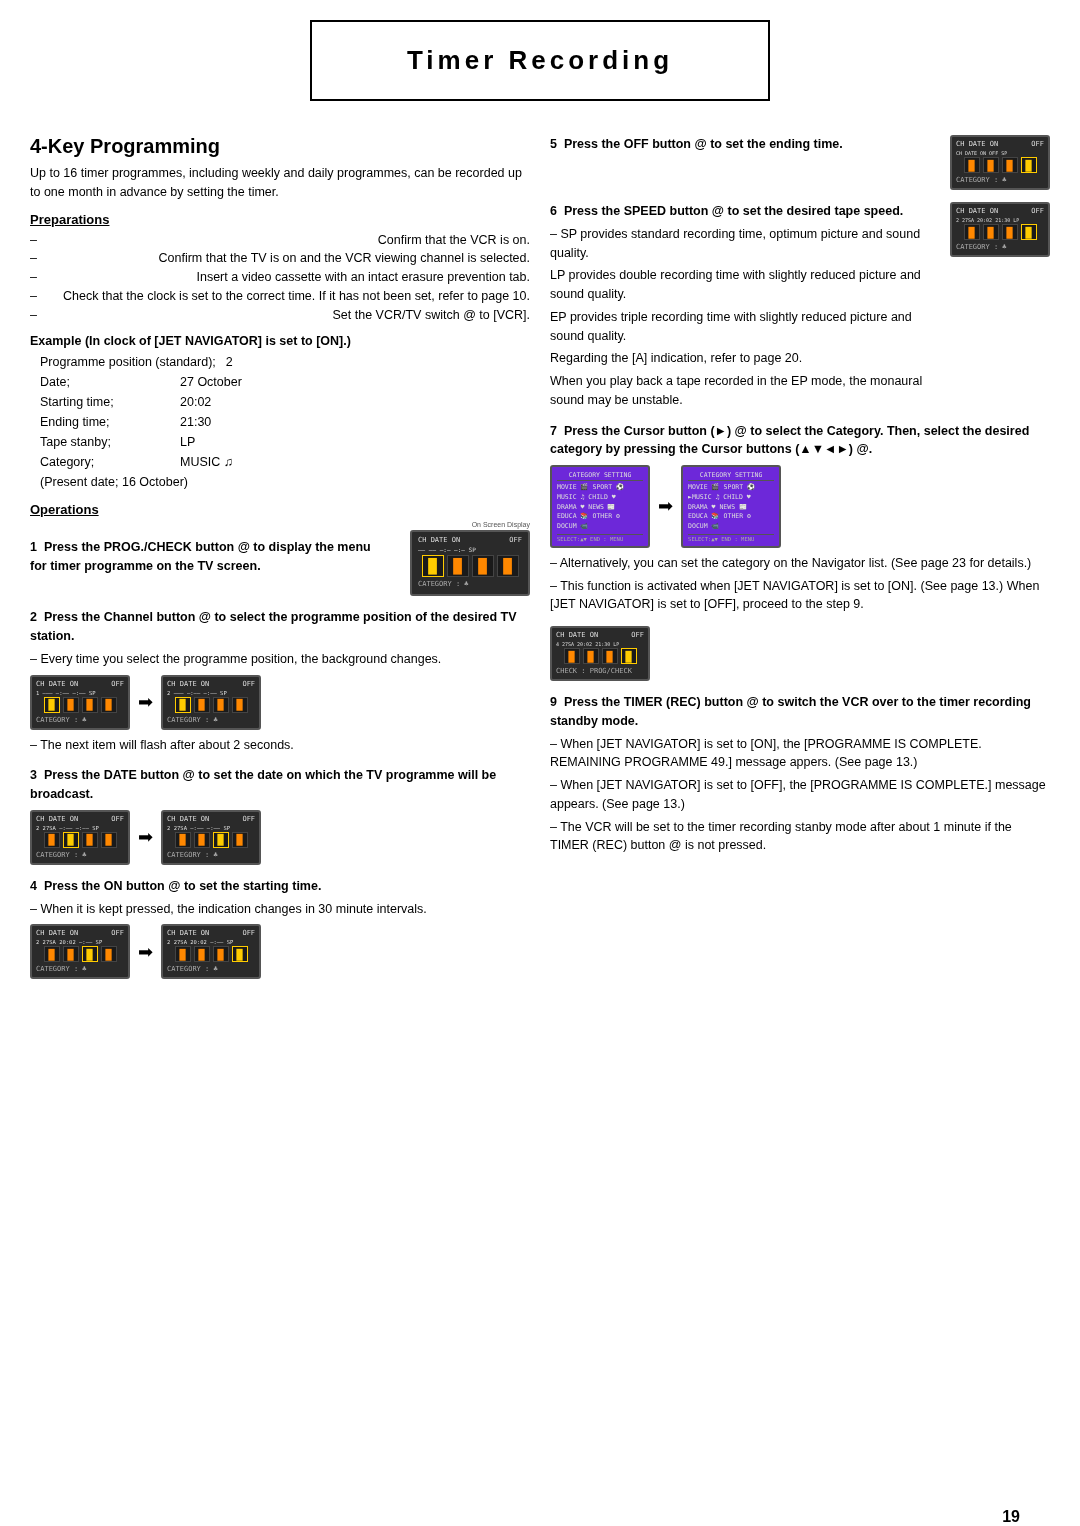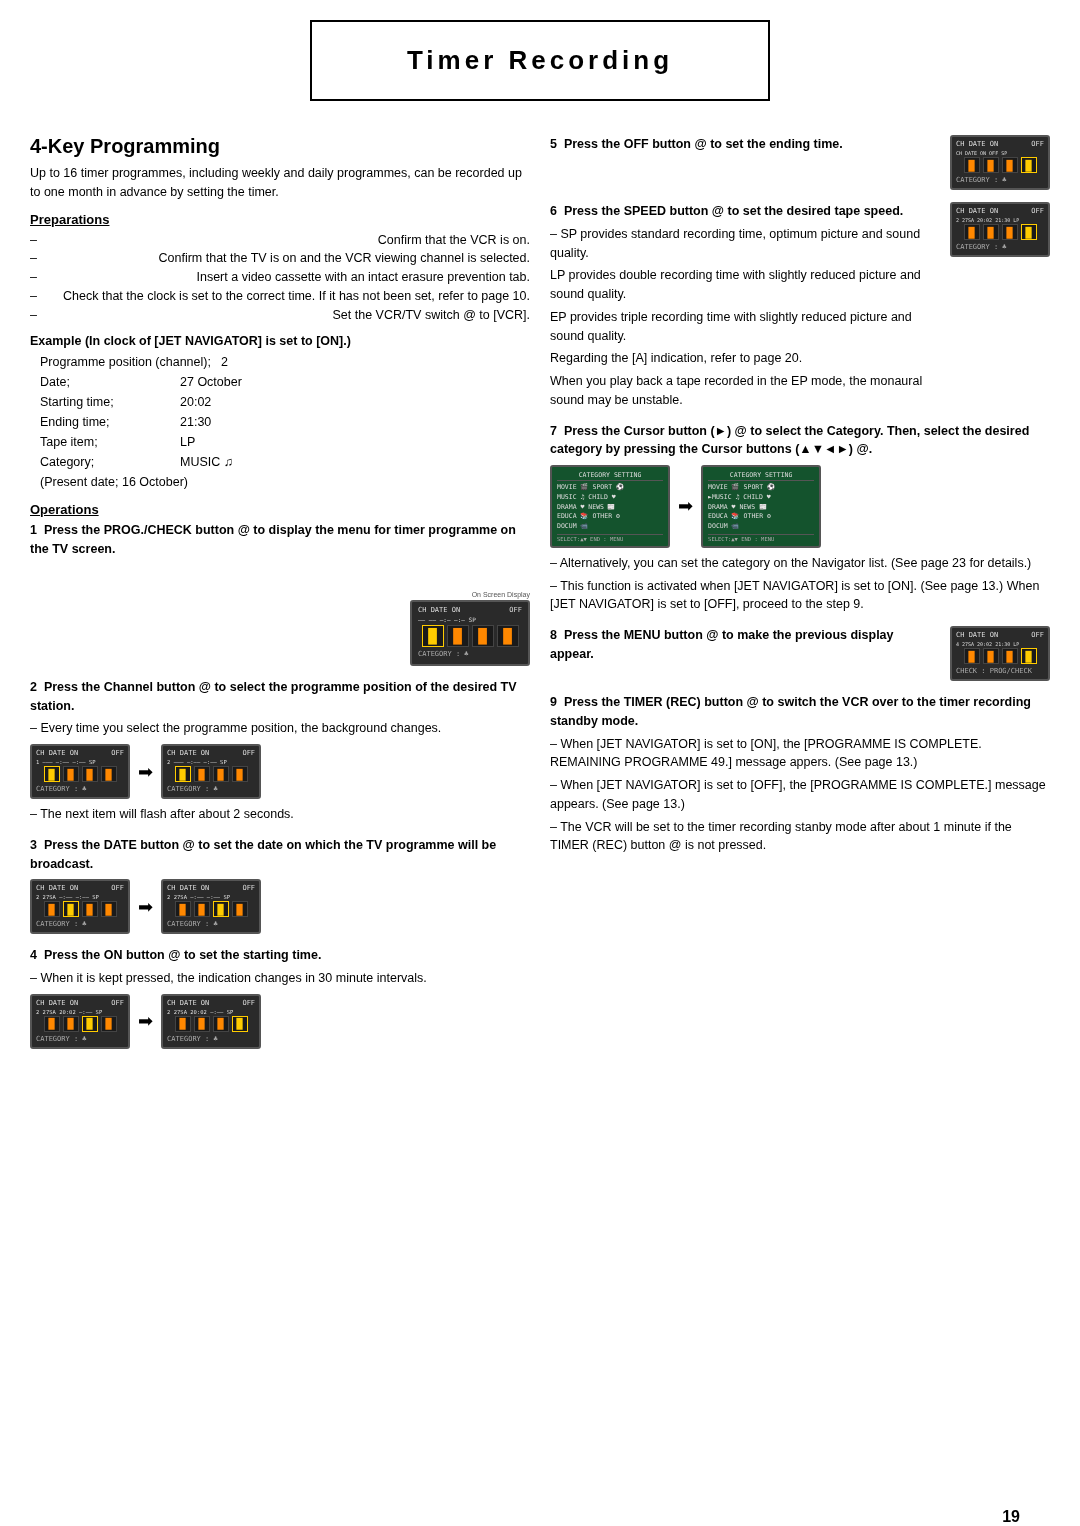--- a/index.html
+++ b/index.html
@@ -163,33 +163,32 @@
       color: #ffcc00;
       border-color: #ffcc00;
     }
     .vcr-category {
       color: #aaa;
       font-size: 7px;
       font-family: monospace;
     }
     .step-inline-img {
       display: flex;
-      align-items: flex-end;
-      gap: 28px;
+      align-items: center;
+      gap: 20px;
       margin-bottom: 8px;
-      flex-direction: column;
     }
     .step-inline-img .vcr-screen {
       flex-shrink: 0;
     }
     .category-box {
-      background: #14532d;
+      background: #6d28d9;
       border: 2px solid #555;
       border-radius: 3px;
-      width: 120px;
+      width: 100px;
       padding: 4px 5px;
       display: inline-block;
     }
     .category-title {
       color: #ddd;
       font-size: 6.5px;
       font-family: monospace;
       text-align: center;
       border-bottom: 1px solid #555;
       margin-bottom: 2px;
@@ -249,37 +248,37 @@
         <li>Confirm that the TV is on and the VCR viewing channel is selected.</li>
         <li>Insert a video cassette with an intact erasure prevention tab.</li>
         <li>Check that the clock is set to the correct time. If it has not been set, refer to page 10.</li>
         <li>Set the VCR/TV switch @ to [VCR].</li>
       </ul>
 
       <div class="example-block">
         <div class="example-title"><strong>Example (In clock of [JET NAVIGATOR] is set to [ON].)</strong></div>
         <div class="example-table">
           <div class="row">
-              <span class="label-col">Programme position (channel);</span>
+              <span class="label-col">Programme position (standard);</span>
               <span>2</span>
             </div>
           <div class="row">
               <span class="label-col">Date;</span>
               <span>27 October</span>
             </div>
           <div class="row">
               <span class="label-col">Starting time;</span>
               <span>20:02</span>
             </div>
           <div class="row">
               <span class="label-col">Ending time;</span>
               <span>21:30</span>
             </div>
           <div class="row">
-              <span class="label-col">Tape item;</span>
+              <span class="label-col">Tape stanby;</span>
               <span>LP</span>
             </div>
           <div class="row">
               <span class="label-col">Category;</span>
               <span>MUSIC ♫</span>
             </div>
           <div class="row">
               <span class="label-col">(Present date; 16 October)</span>
               <span></span>
             </div>
@@ -522,25 +521,20 @@
           </div>
         </div>
         <div class="step-body">
           <div>– Alternatively, you can set the category on the Navigator list. (See page 23 for details.)</div>
           <div style="margin-top:4px;">– This function is activated when [JET NAVIGATOR] is set to [ON]. (See page 13.) When [JET NAVIGATOR] is set to [OFF], proceed to the step 9.</div>
         </div>
       </div>
 
       <div class="step-block">
         <div class="right-img-block">
-          <div class="step-text">
-            <div class="step-header">
-              <span class="step-number">8</span>&nbsp;&nbsp;<strong>Press the MENU button @ to make the previous display appear.</strong>
-            </div>
-          </div>
           <div class="vcr-screen small">
             <div class="vcr-top-row">
                 <span>CH DATE ON</span>
                 <span>OFF</span>
               </div>
             <div style="color:#ddd; font-size:5px; font-family:monospace; margin-bottom:1px;">4 27SA 20:02 21:30 LP</div>
             <div class="vcr-digits">
               <div class="vcr-digit small">█</div>
               <div class="vcr-digit small">█</div>
               <div class="vcr-digit small">█</div>

